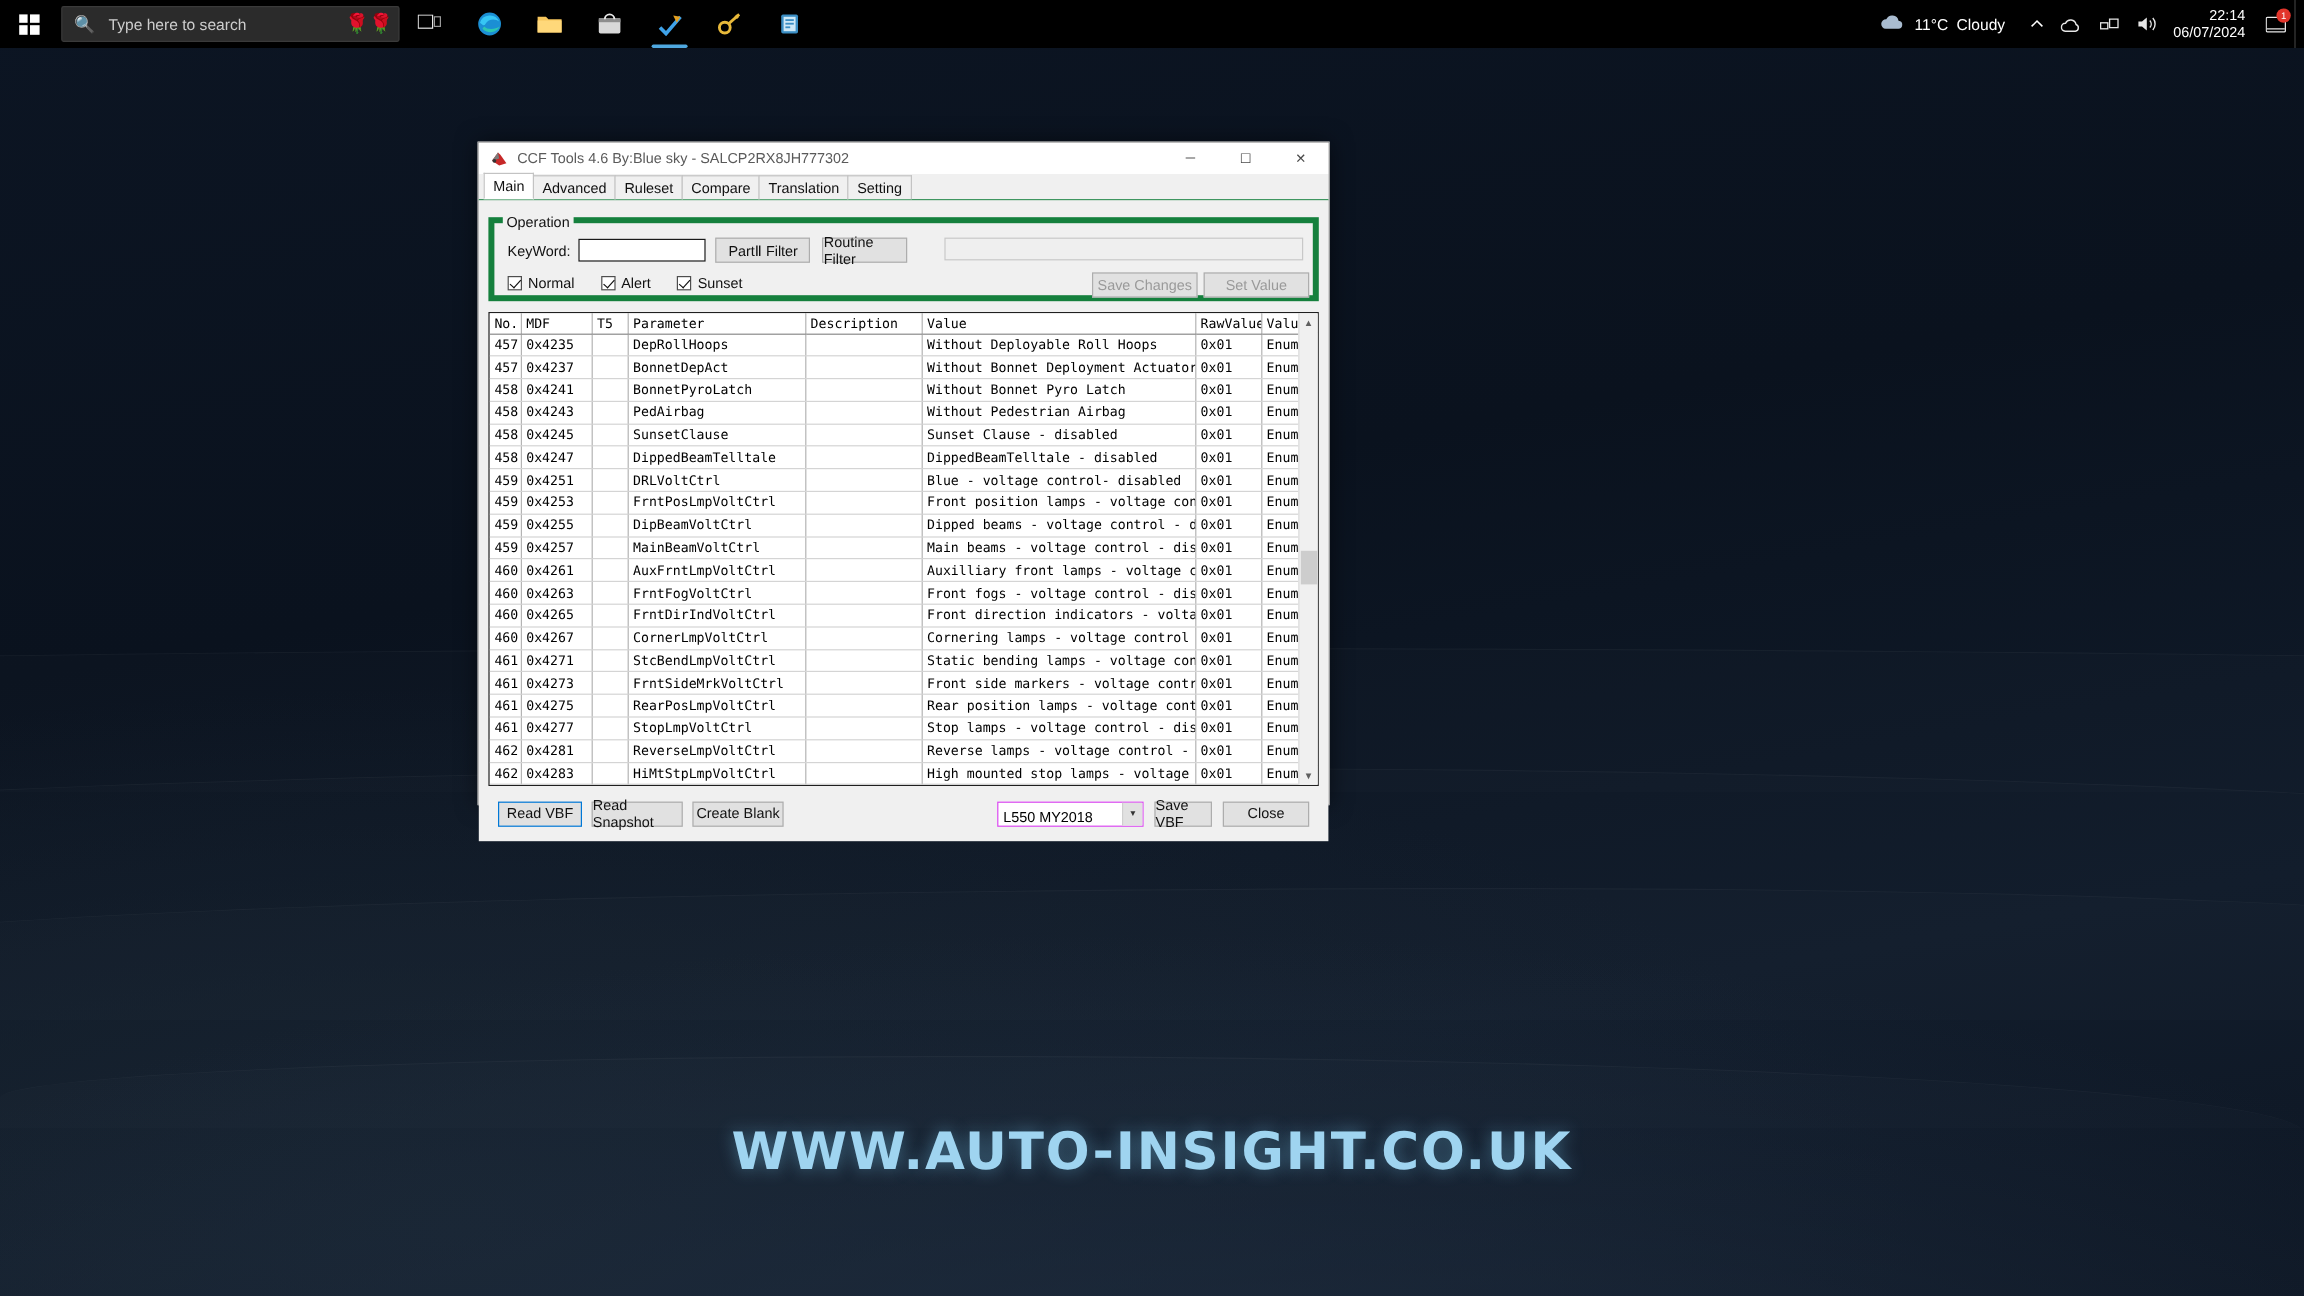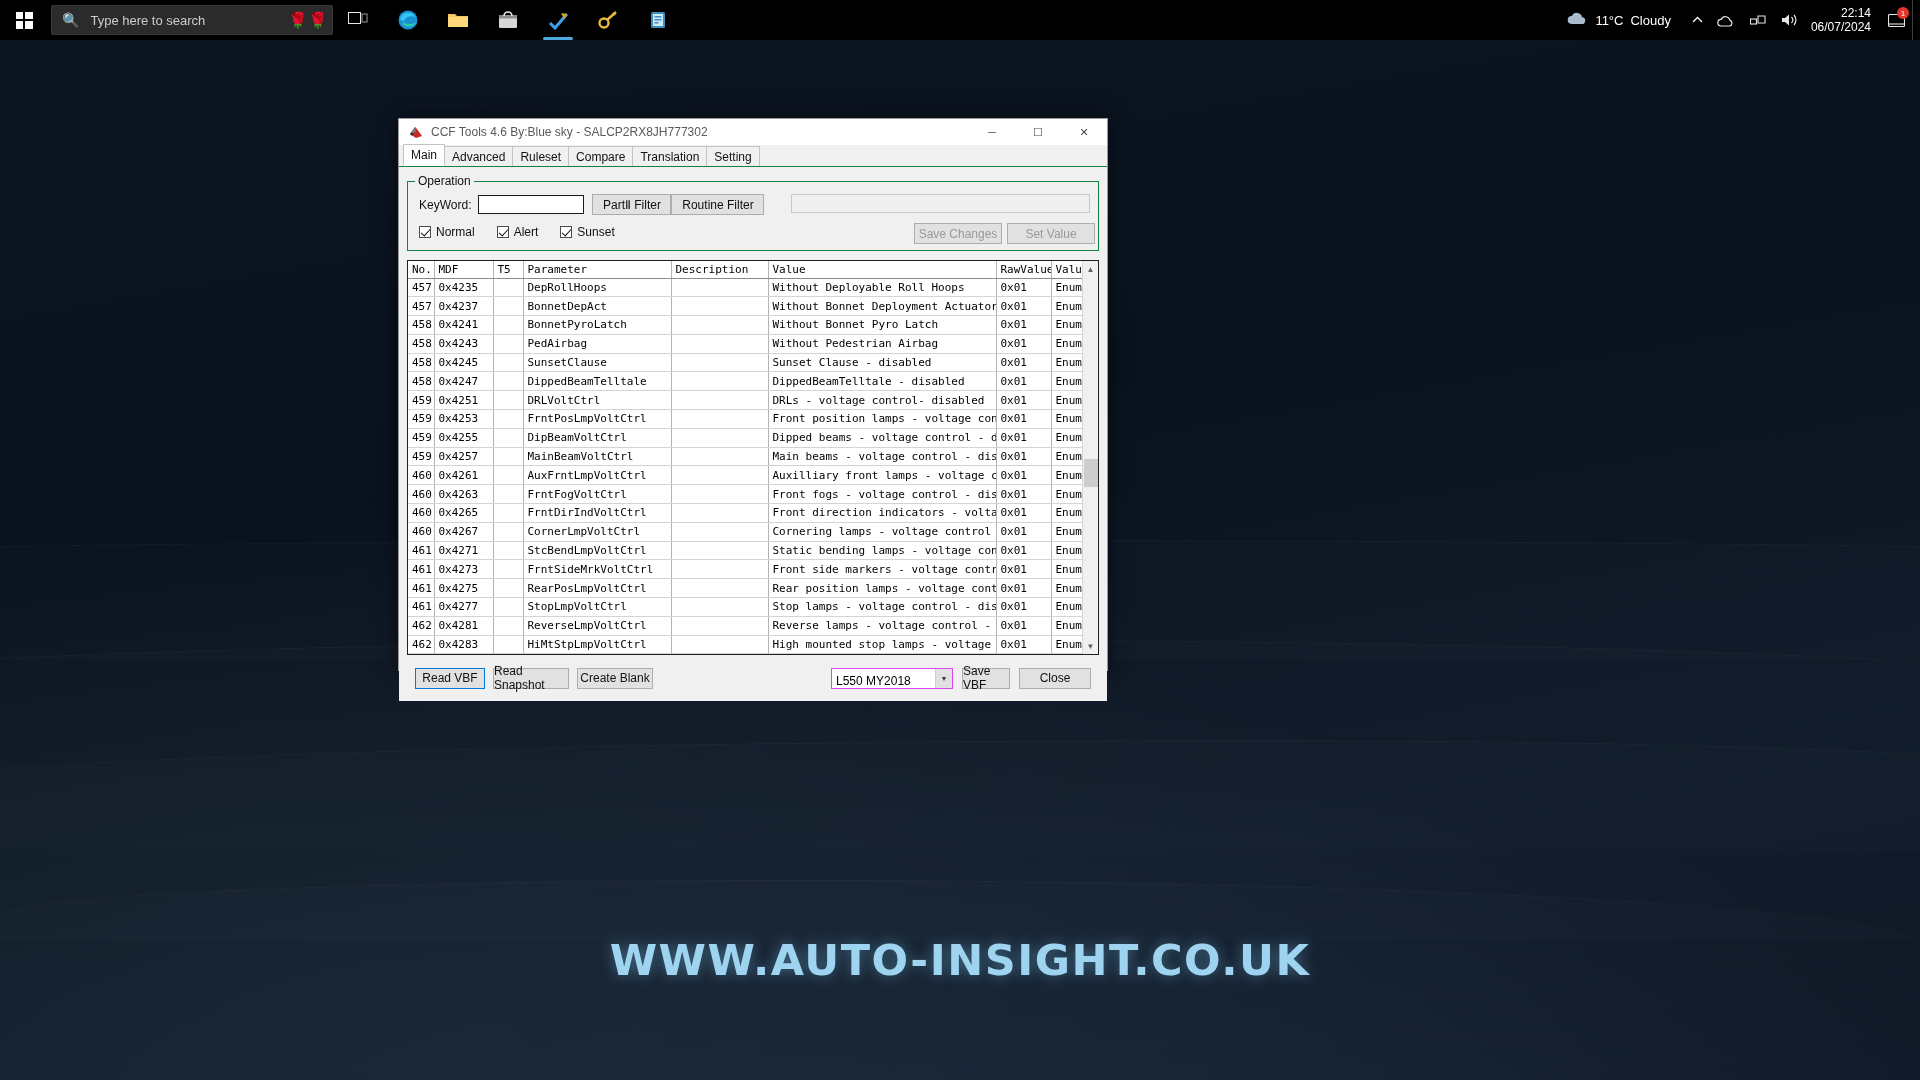--- a/index.html
+++ b/index.html
@@ -157,21 +157,21 @@
   
   #win-body {
     flex: 1; background: #f0f0f0;
     padding: 6px 8px 0 8px;
     display: flex; flex-direction: column;
   }
 
   
   #operation-group {
     position: relative;
-    border: 1px solid #15803d;
+    border: 5px solid #15803d;
     margin-top: 8px;
     padding: 12px 8px 9px 8px;
     height: 70px;
   }
   #operation-legend {
     position: absolute; top: -8px; left: 7px;
     background: #f0f0f0; padding: 0 3px;
     font-size: 12px; color: #111;
   }
   .row { display: flex; align-items: center; }
@@ -186,21 +186,21 @@
     font-family: "Liberation Sans", sans-serif;
   }
   .btn {
     background: #e1e1e1;
     border: 1px solid #adadad;
     font-size: 12px; color: #111;
     font-family: "Liberation Sans", sans-serif;
     display: flex; align-items: center; justify-content: center;
   }
   #partii-filter { width: 79px; height: 21px; margin-left: 8px; }
-  #routine-filter { width: 93px; height: 21px; }
+  #routine-filter { width: 71px; height: 21px; margin-left: 10px; }
   #status-field {
     position: absolute; right: 8px; top: 12px;
     width: 299px; height: 19px;
     background: #efefef;
     border: 1px solid #c8c8c8;
   }
   #checkbox-row { margin-top: 10px; margin-left: 3px; }
   .cbx { display: flex; align-items: center; margin-right: 22px; font-size: 12px; color: #111; }
   .cbx .box {
     width: 12px; height: 12px;
@@ -565,21 +565,21 @@
                 <td class="c-value">DippedBeamTelltale - disabled</td>
                 <td class="c-raw">0x01</td>
                 <td class="c-type">Enumerated</td>
               </tr>
               <tr>
                 <td class="c-no">459</td>
                 <td class="c-mdf">0x4251</td>
                 <td class="c-t5"></td>
                 <td class="c-param">DRLVoltCtrl</td>
                 <td class="c-desc"></td>
-                <td class="c-value">DRLs - voltage control- disabled</td>
+                <td class="c-value">Blue - voltage control- disabled</td>
                 <td class="c-raw">0x01</td>
                 <td class="c-type">Enumerated</td>
               </tr>
               <tr>
                 <td class="c-no">459</td>
                 <td class="c-mdf">0x4253</td>
                 <td class="c-t5"></td>
                 <td class="c-param">FrntPosLmpVoltCtrl</td>
                 <td class="c-desc"></td>
                 <td class="c-value">Front position lamps - voltage control - d...</td>

